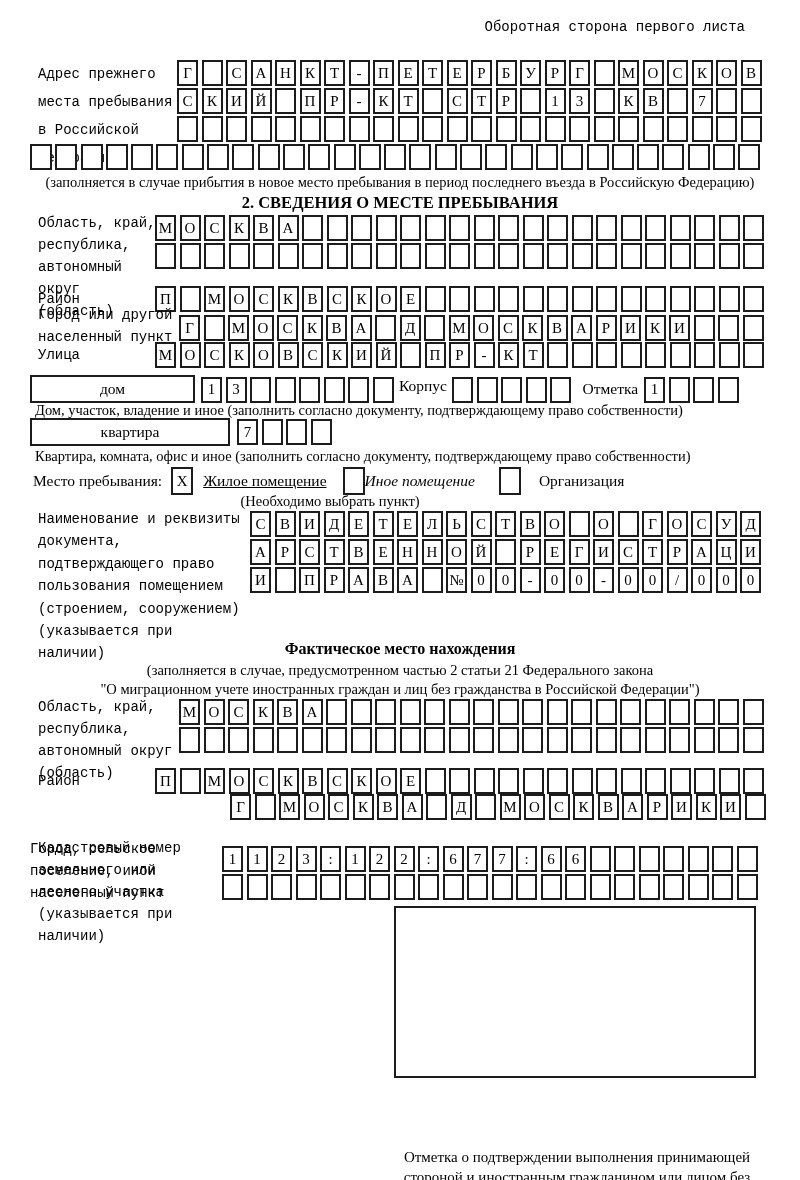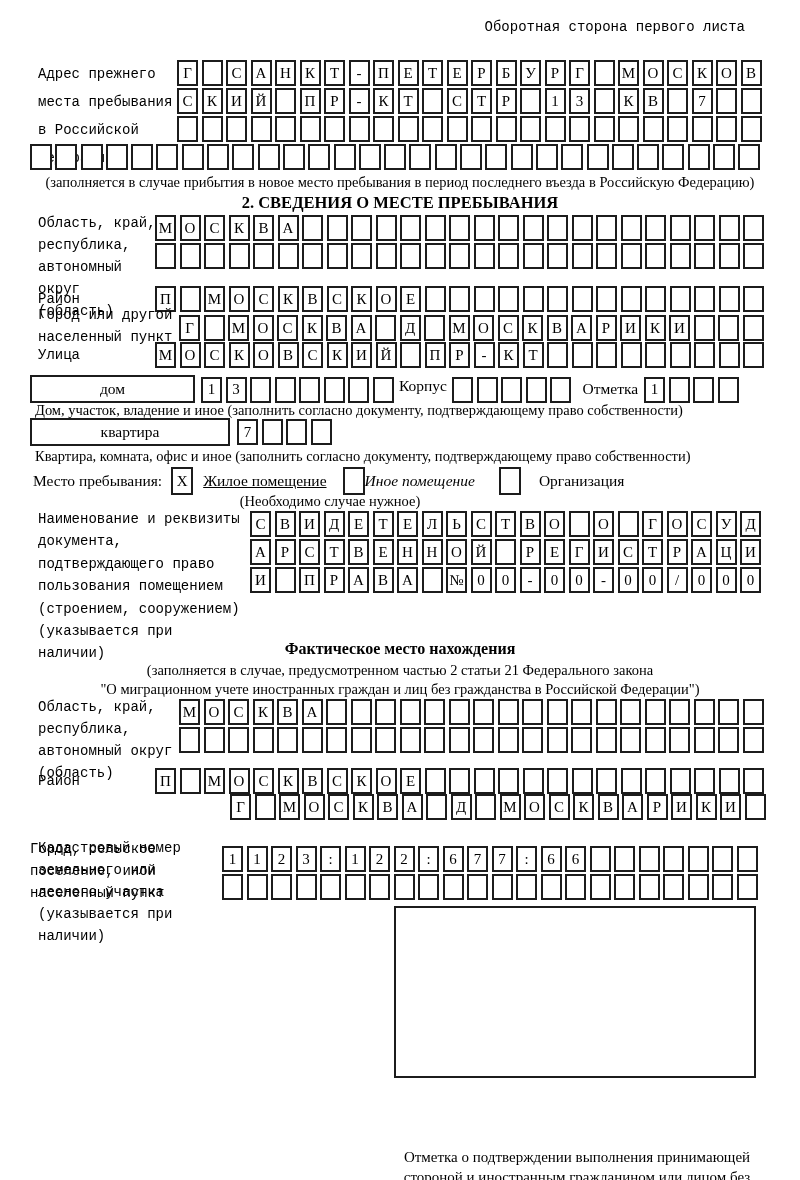--- a/index.html
+++ b/index.html
@@ -339,21 +339,21 @@
 
   <div class="abs boxrow" style="top:467px;left:33px;">
     <span class="inlinelbl">Место пребывания:</span>
     <span class="checkbox" style="margin-left:9px;">X</span>
     <span class="inlinelbl" style="margin-left:10px;text-decoration:underline;">Жилое помещение</span>
     <span class="checkbox" style="margin-left:16px;"></span>
     <span class="inlinelbl" style="margin-left:0;font-style:italic;">Иное помещение</span>
     <span class="checkbox" style="margin-left:24px;"></span>
     <span class="inlinelbl" style="margin-left:18px;">Организация</span>
   </div>
-  <div class="abs note center" style="top:493px;left:130px;width:400px;">(Необходимо случае нужное)</div>
+  <div class="abs note center" style="top:493px;left:130px;width:400px;">(Необходимо выбрать пункт)</div>
 
   <div class="abs lbl" style="top:508px;left:38px;width:210px;line-height:22.4px;">Наименование и реквизиты документа, подтверждающего право пользования помещением (строением, сооружением) (указывается при наличии)</div>
   <div class="abs boxrow" style="top:511px;left:250px;">
       <span class="cell">С</span>
       <span class="cell">В</span>
       <span class="cell">И</span>
       <span class="cell">Д</span>
       <span class="cell">Е</span>
       <span class="cell">Т</span>
       <span class="cell">Е</span>

